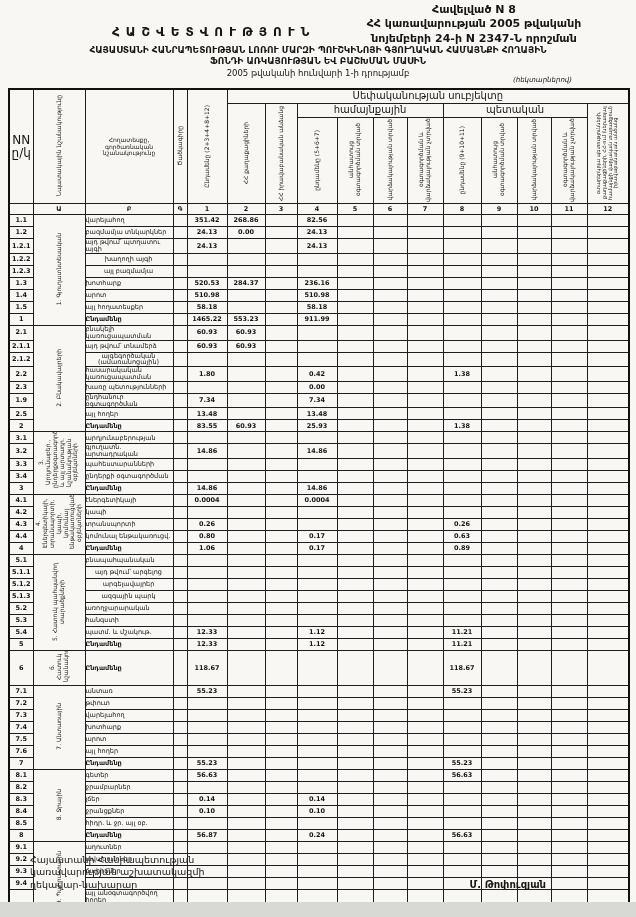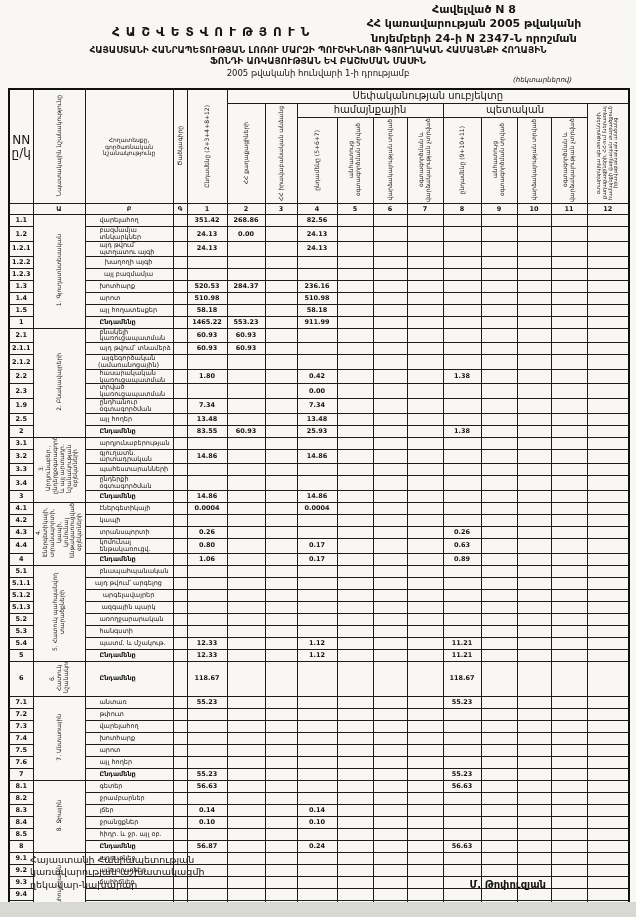--- a/index.html
+++ b/index.html
@@ -23,21 +23,21 @@
   .h-land{font-size:6px;}
   .vert{writing-mode:vertical-rl;transform:rotate(180deg);display:inline-block;
         line-height:1.15;white-space:normal;max-height:108px;}
   .row3 th{height:84px;}
   .row1 th{height:13px;} .row2 th{height:13px;}
   .h12 .vert{font-size:5px;max-height:94px;}
   .letters td{height:10px;font-size:6.5px;text-align:center;font-weight:bold;}
   tbody td{height:11px;font-size:6.5px;line-height:1.05;}
   tr.tall td{height:34px;}
   td.num{text-align:center;font-weight:bold;font-size:6.5px;}
-  td.label{text-align:left;padding-left:14px;}
+  td.label{text-align:left;padding-left:0;}
   td.label.center{text-align:center;padding-left:0;}
   td.val{text-align:center;font-weight:bold;}
   td.vcell{text-align:center;vertical-align:middle;overflow:hidden;}
   td.vcell span{writing-mode:vertical-rl;transform:rotate(180deg);display:inline-block;
                 font-size:6px;line-height:1.15;white-space:normal;}
   tr.total td.label{font-weight:bold;}
   
   .foot-left{position:absolute;left:30px;bottom:10px;font-size:9.5px;line-height:1.35;}
   .foot-right{position:absolute;right:90px;bottom:12px;font-size:10px;font-weight:bold;}
 </style>
@@ -341,21 +341,21 @@
           <td class="val"></td>
           <td class="val"></td>
           <td class="val">1.38</td>
           <td class="val"></td>
           <td class="val"></td>
           <td class="val"></td>
           <td class="val"></td>
         </tr>
         <tr>
           <td class="num">2.3</td>
-          <td class="label">տրված կառուցապատման</td>
+          <td class="label">խառը պետությունների</td>
           <td class="code"></td>
           <td class="val"></td>
           <td class="val"></td>
           <td class="val"></td>
           <td class="val">0.00</td>
           <td class="val"></td>
           <td class="val"></td>
           <td class="val"></td>
           <td class="val"></td>
           <td class="val"></td>

